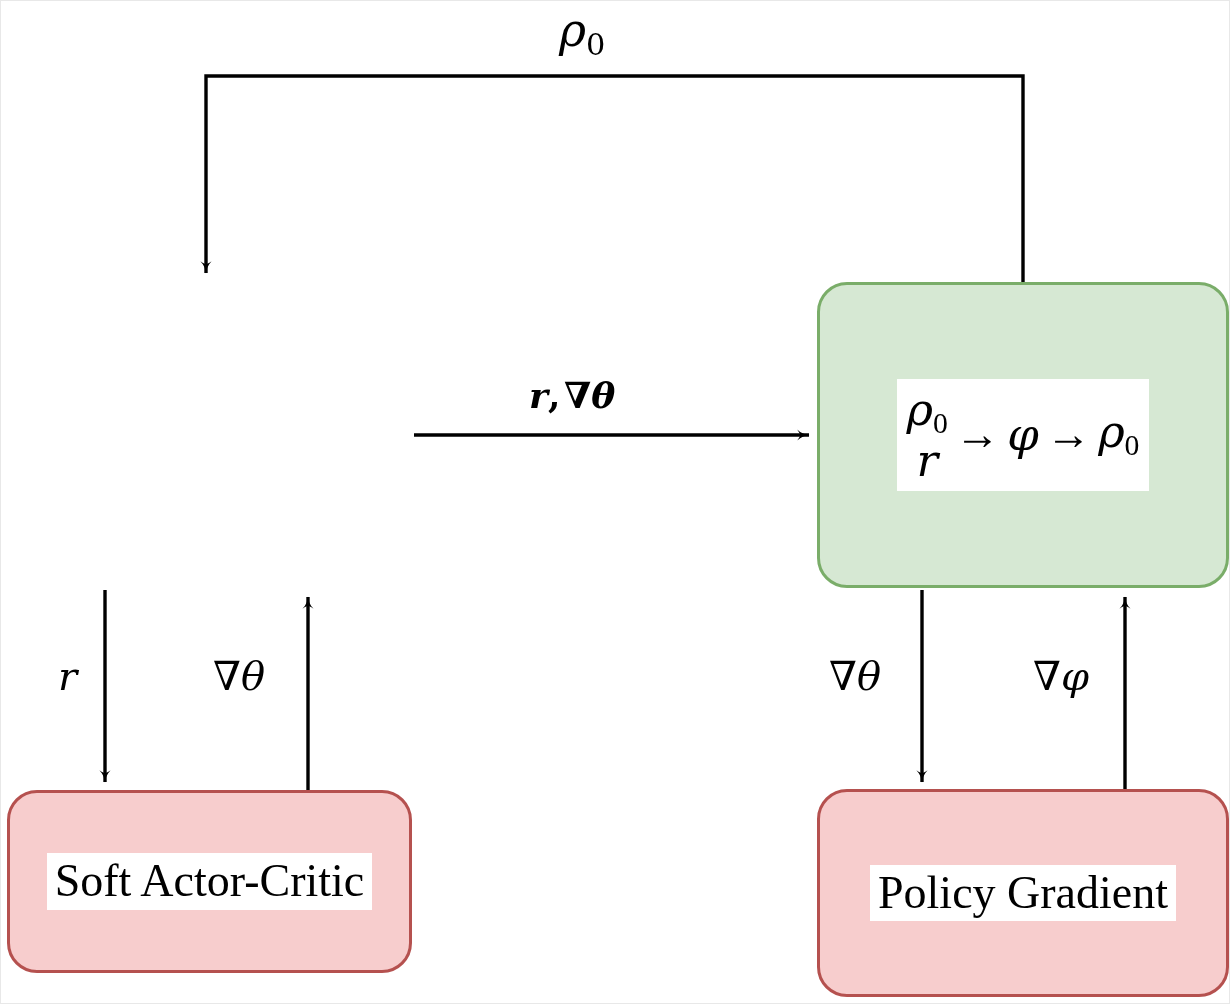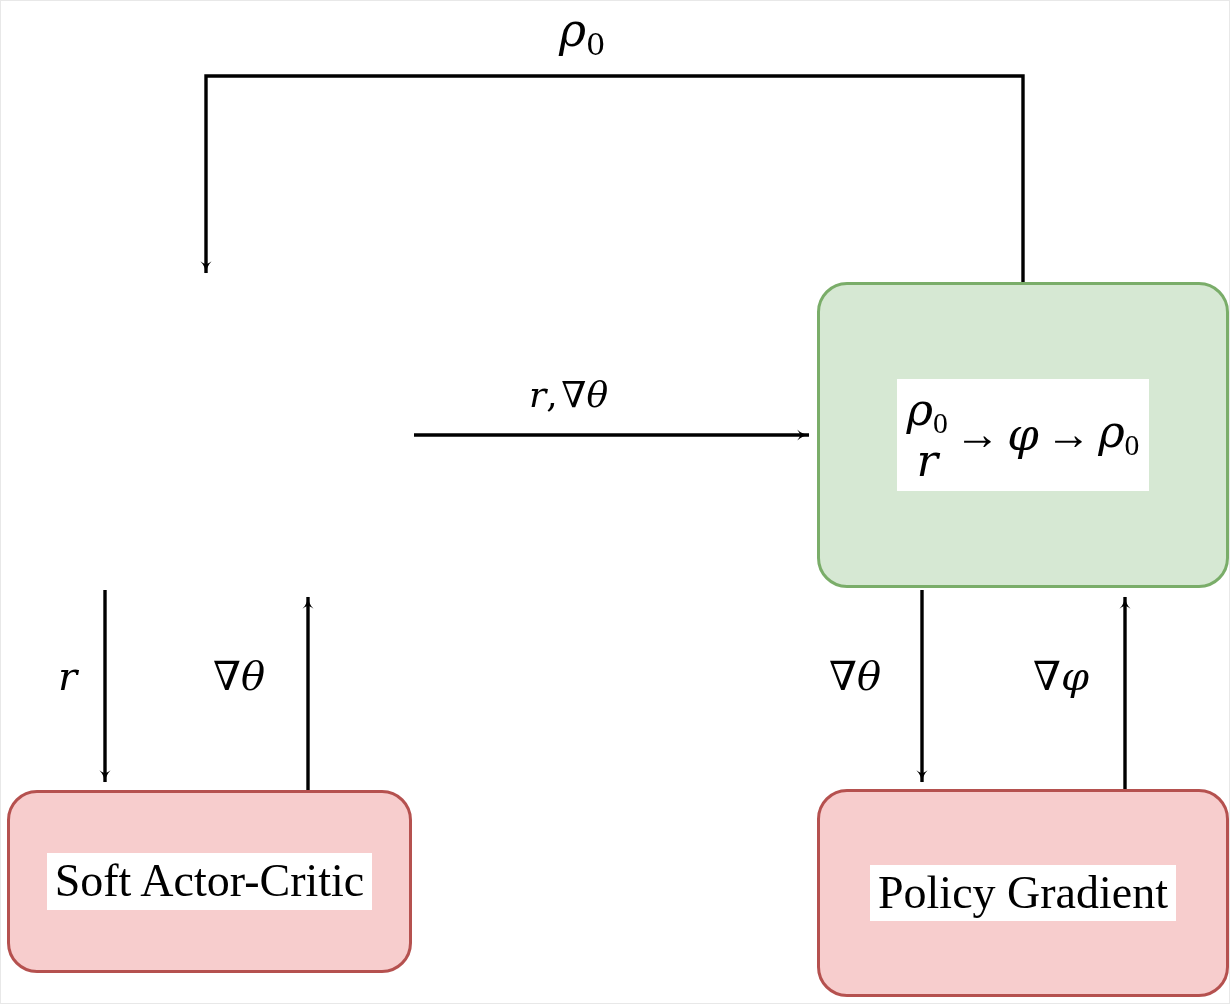--- a/index.html
+++ b/index.html
@@ -104,21 +104,21 @@
   #node-sac .node-label { font-size: 46px; }
   #node-pg {
     left: 816px; top: 788px;
     width: 412px; height: 208px;
     background: #f7cdcd;
     border-color: #b5514f;
   }
   #node-pg .node-label { font-size: 46px; }
   
   #lbl-rho-top { left: 558px; top: 6px; font-size: 46px; }
-  #lbl-r-grad  { left: 528px; top: 376px; font-size: 36px; }
+  #lbl-r-grad  { left: 528px; top: 376px; font-size: 36px; font-weight: bold; }
   #lbl-r-left  { left: 57px;  top: 655px; font-size: 40px; }
   #lbl-gtheta-left { left: 212px; top: 655px; font-size: 40px; }
   #lbl-gtheta-right { left: 828px; top: 655px; font-size: 40px; }
   #lbl-gphi-right { left: 1032px; top: 655px; font-size: 40px; }
 </style>
 </head>
 <body>
 
 <div id="canvas">
 

